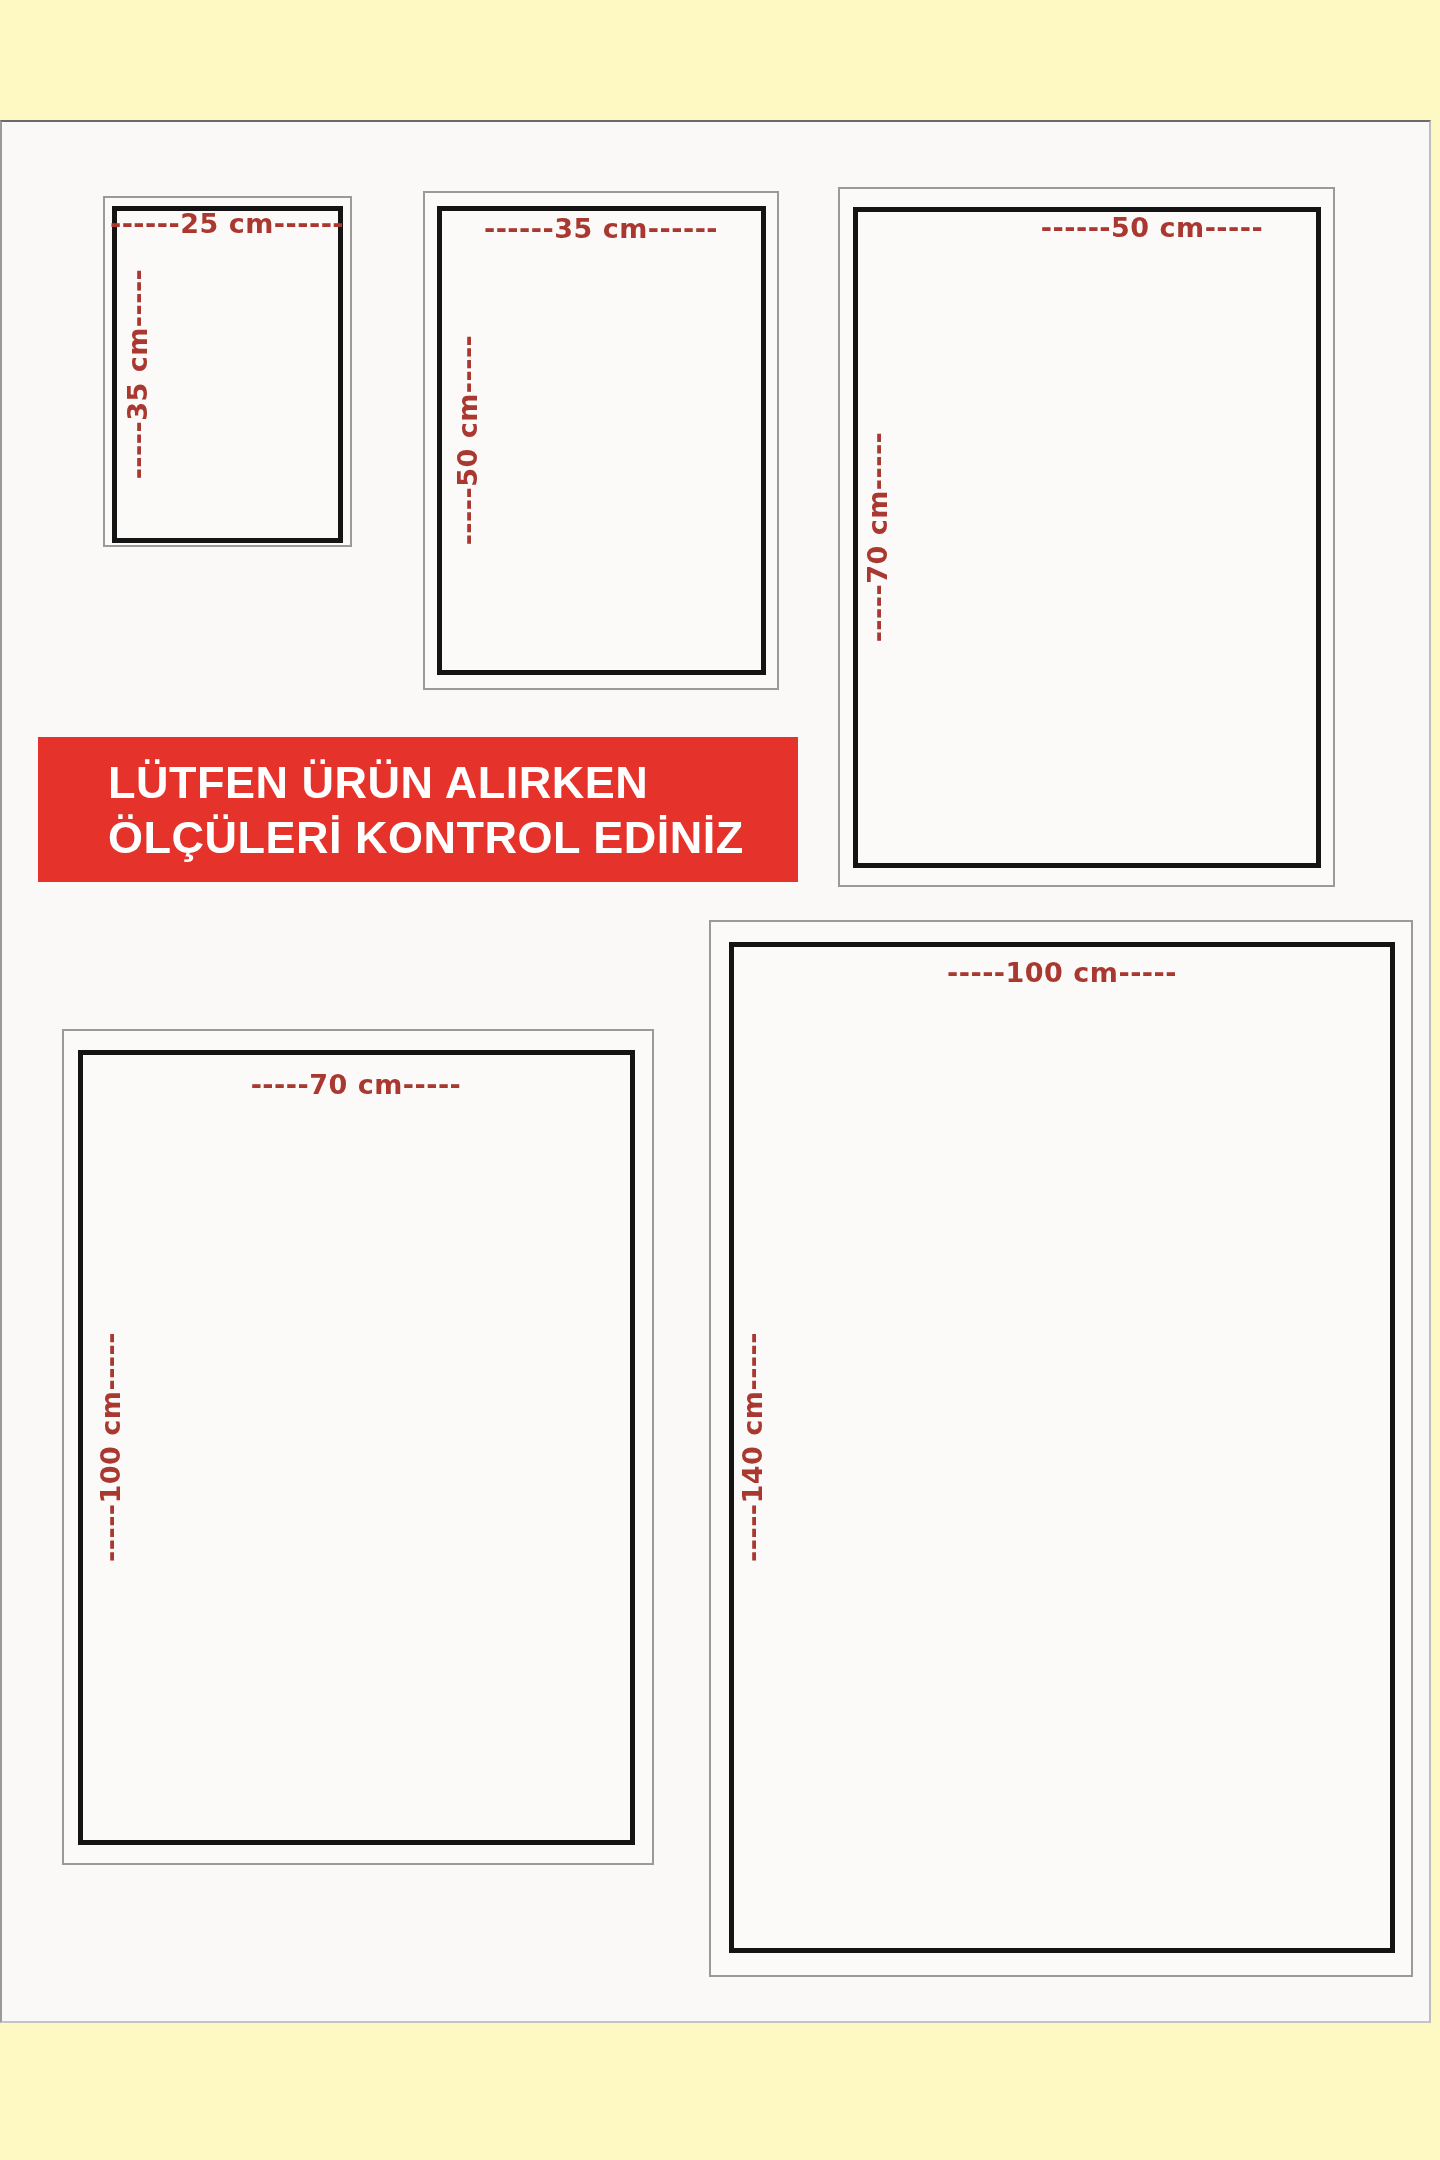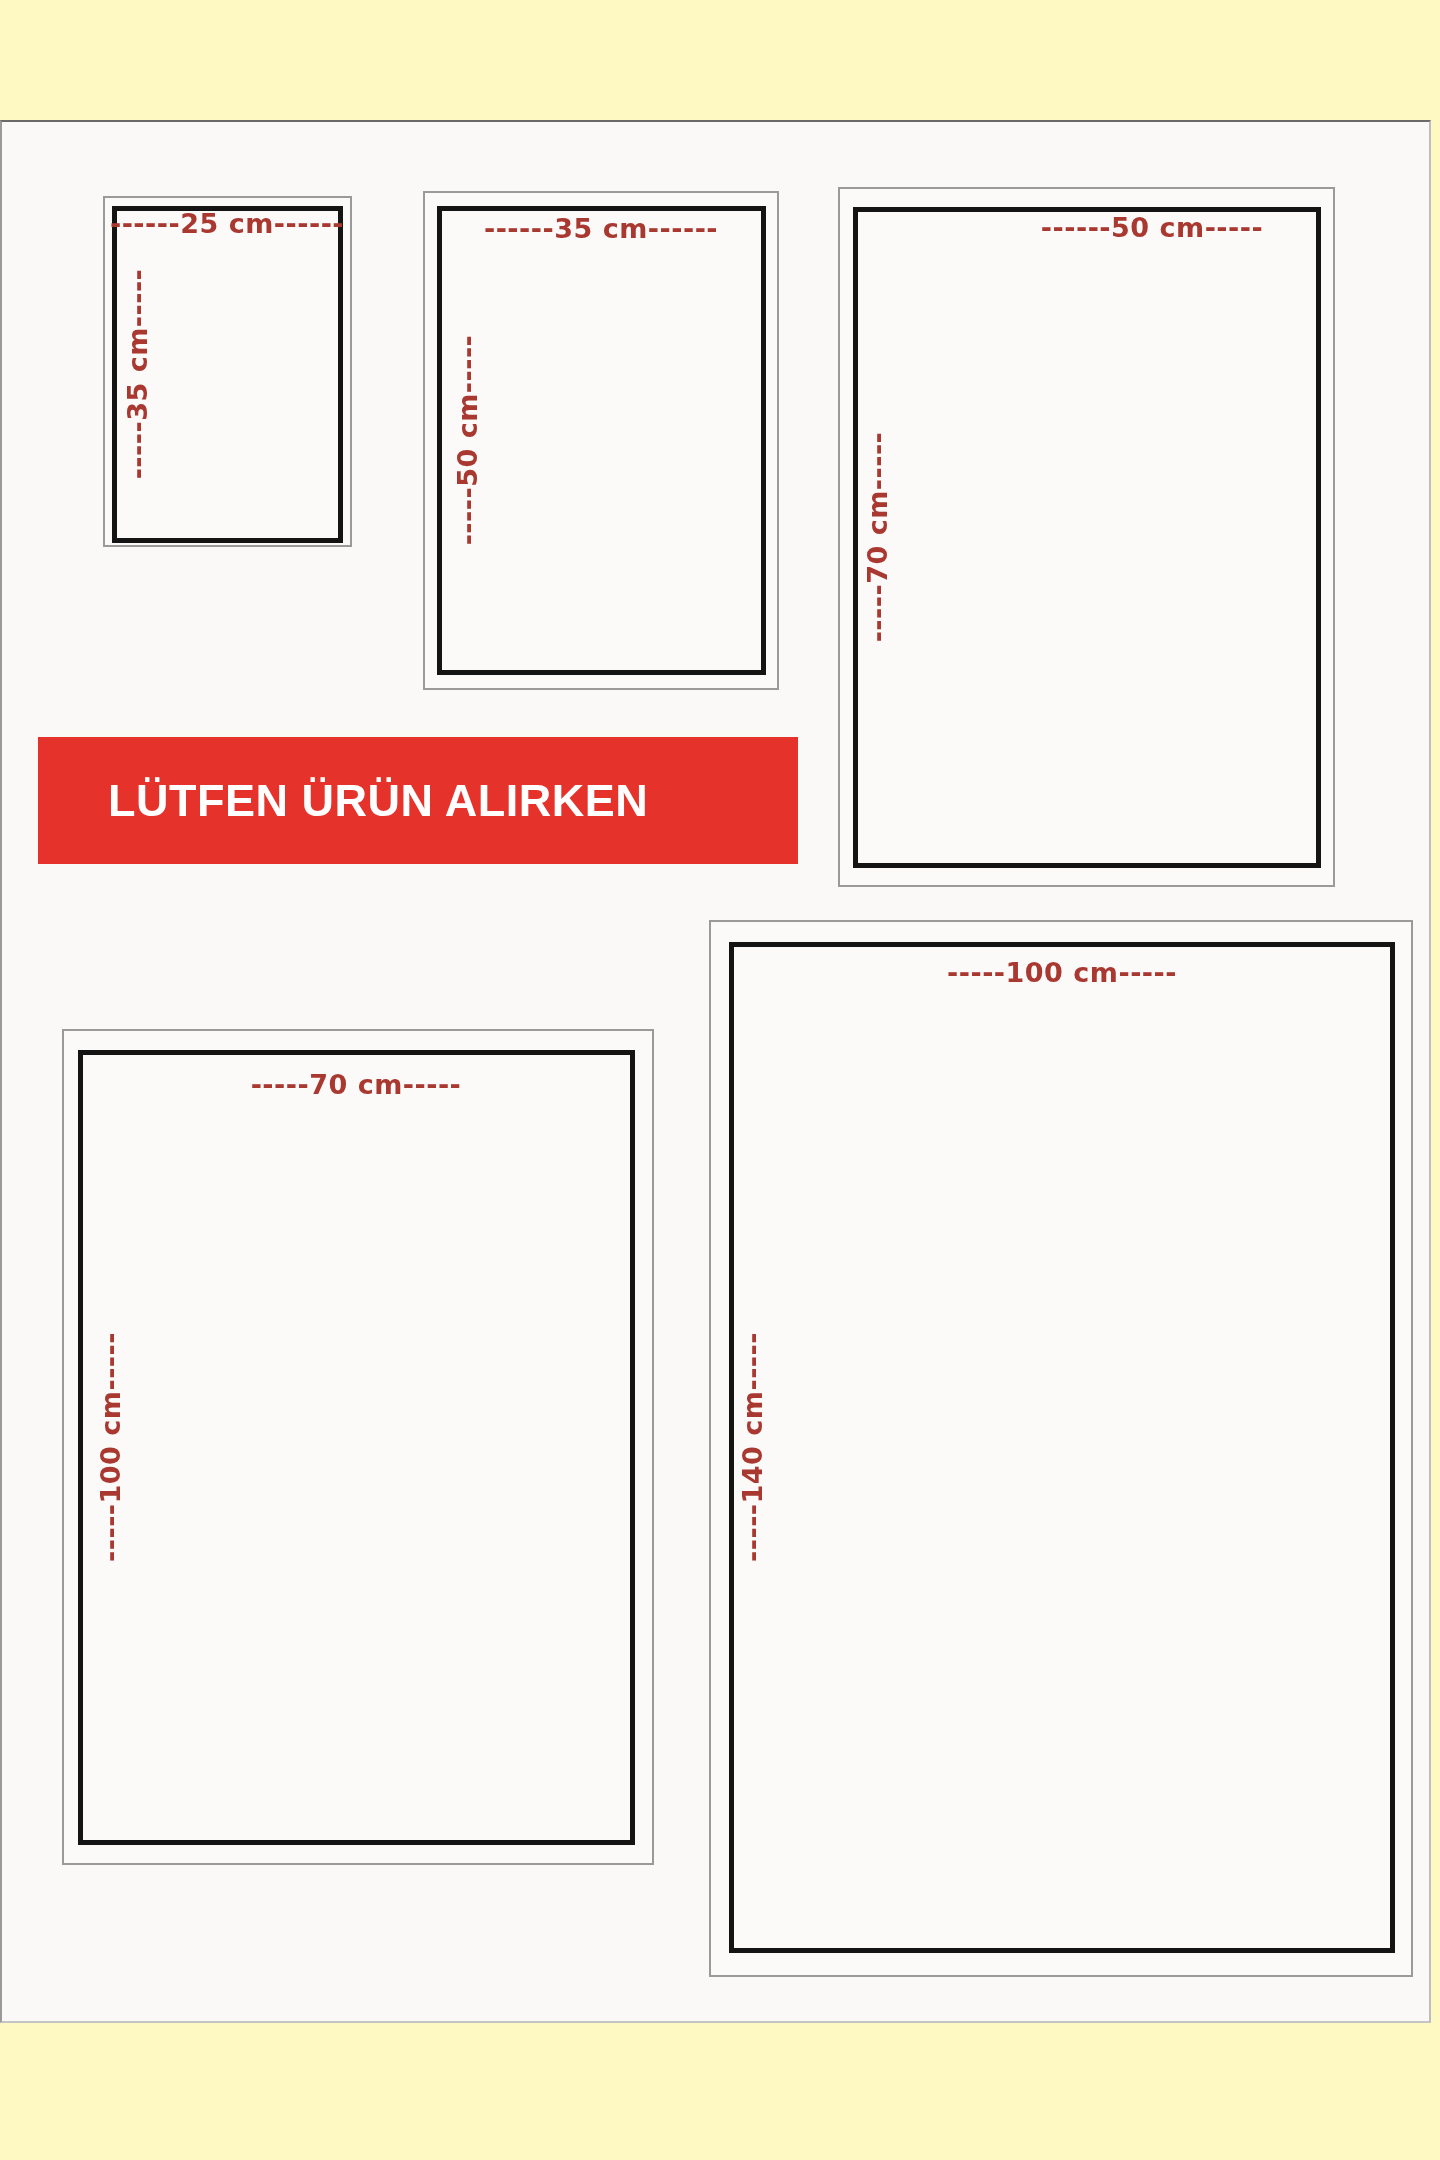--- a/index.html
+++ b/index.html
@@ -48,21 +48,21 @@
   .hlab-4{left:356px;top:1084px;}
   .vlab-4{left:110px;top:1447px;}
 
   .outer-5{left:709px;top:920px;width:704px;height:1057px;}
   .black-5{left:729px;top:942px;width:666px;height:1011px;}
   .hlab-5{left:1062px;top:972px;}
   .vlab-5{left:752px;top:1447px;}
 
   
   .banner{
-    position:absolute;left:38px;top:737px;width:760px;height:127px;
+    position:absolute;left:38px;top:737px;width:760px;height:145px;
     background:#e5332b;color:#ffffff;
     display:flex;flex-direction:column;justify-content:center;
     padding-left:70px;box-sizing:border-box;
   }
   .banner-line{
     font-weight:bold;font-size:45px;line-height:55px;letter-spacing:0.5px;
     font-family:"Liberation Sans", sans-serif;
   }
 </style>
 </head>
@@ -82,20 +82,21 @@
   <div class="h-label hlab-2">------35 cm------</div>
   <div class="v-label vlab-2">-----50 cm-----</div>
 
   <div class="outer outer-3"></div>
   <div class="blackframe black-3"></div>
   <div class="h-label hlab-3">------50 cm-----</div>
   <div class="v-label vlab-3">-----70 cm-----</div>
 
   <div class="banner">
     <div class="banner-line">LÜTFEN ÜRÜN ALIRKEN</div>
+    <div class="banner-line">ÖLÇÜLERİ KONTROL EDİNİZ</div>
   </div>
 
   <div class="outer outer-4"></div>
   <div class="blackframe black-4"></div>
   <div class="h-label hlab-4">-----70 cm-----</div>
   <div class="v-label vlab-4">-----100 cm-----</div>
 
   <div class="outer outer-5"></div>
   <div class="blackframe black-5"></div>
   <div class="h-label hlab-5">-----100 cm-----</div>

